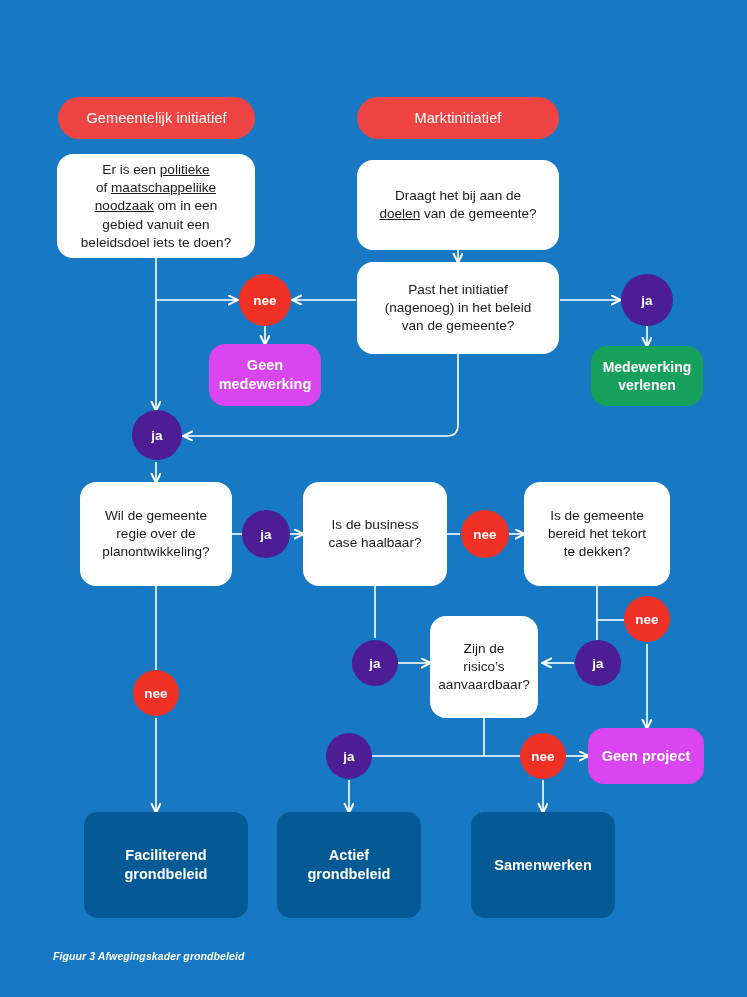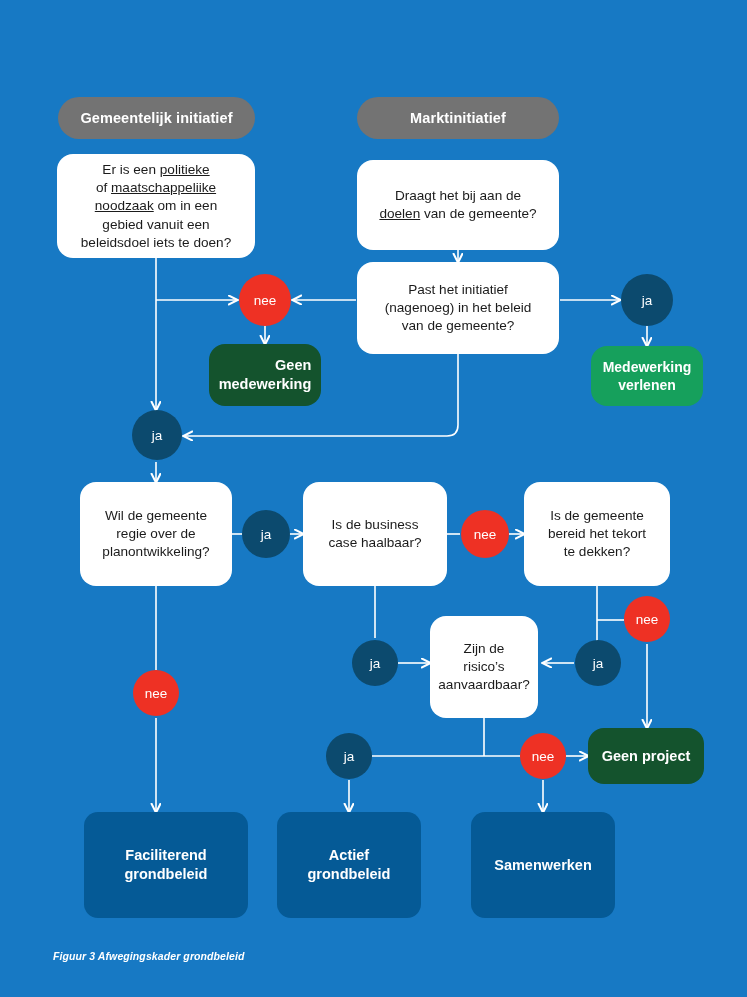--- a/index.html
+++ b/index.html
@@ -31,25 +31,25 @@
   .node {
     position: absolute;
     box-sizing: border-box;
     display: flex;
     align-items: center;
     justify-content: center;
     text-align: center;
   }
   
   .pill {
-    background: #737373;
+    background: #ef4444;
     color: #ffffff;
     border-radius: 22px;
     font-size: 14.5px;
-    font-weight: bold;
+    font-weight: normal;
     letter-spacing: .1px;
   }
   
   .qbox {
     background: #ffffff;
     color: #1b1b1b;
     border-radius: 16px;
     font-size: 13.6px;
     line-height: 1.34;
     padding: 6px 10px;
@@ -69,37 +69,36 @@
   .green-box {
     background: #16a05c;
     color: #ffffff;
     border-radius: 16px;
     font-size: 14px;
     font-weight: bold;
     line-height: 1.3;
   }
   
   .red-box {
-    background: #14532d;
+    background: #d946ef;
     color: #ffffff;
     border-radius: 16px;
     font-size: 14.5px;
     font-weight: bold;
     line-height: 1.3;
-    text-align: right;
   }
   
   .chip {
     border-radius: 50%;
     color: #ffffff;
     font-size: 13.5px;
-    font-weight: normal;
+    font-weight: bold;
     z-index: 5;
   }
-  .chip.ja  { background: #0c4a6e; }
+  .chip.ja  { background: #4c1d95; }
   .chip.nee { background: #ee3124; }
 
   
   .caption {
     position: absolute;
     color: #ffffff;
     font-size: 10.5px;
     font-style: italic;
     font-weight: bold;
     letter-spacing: .1px;

